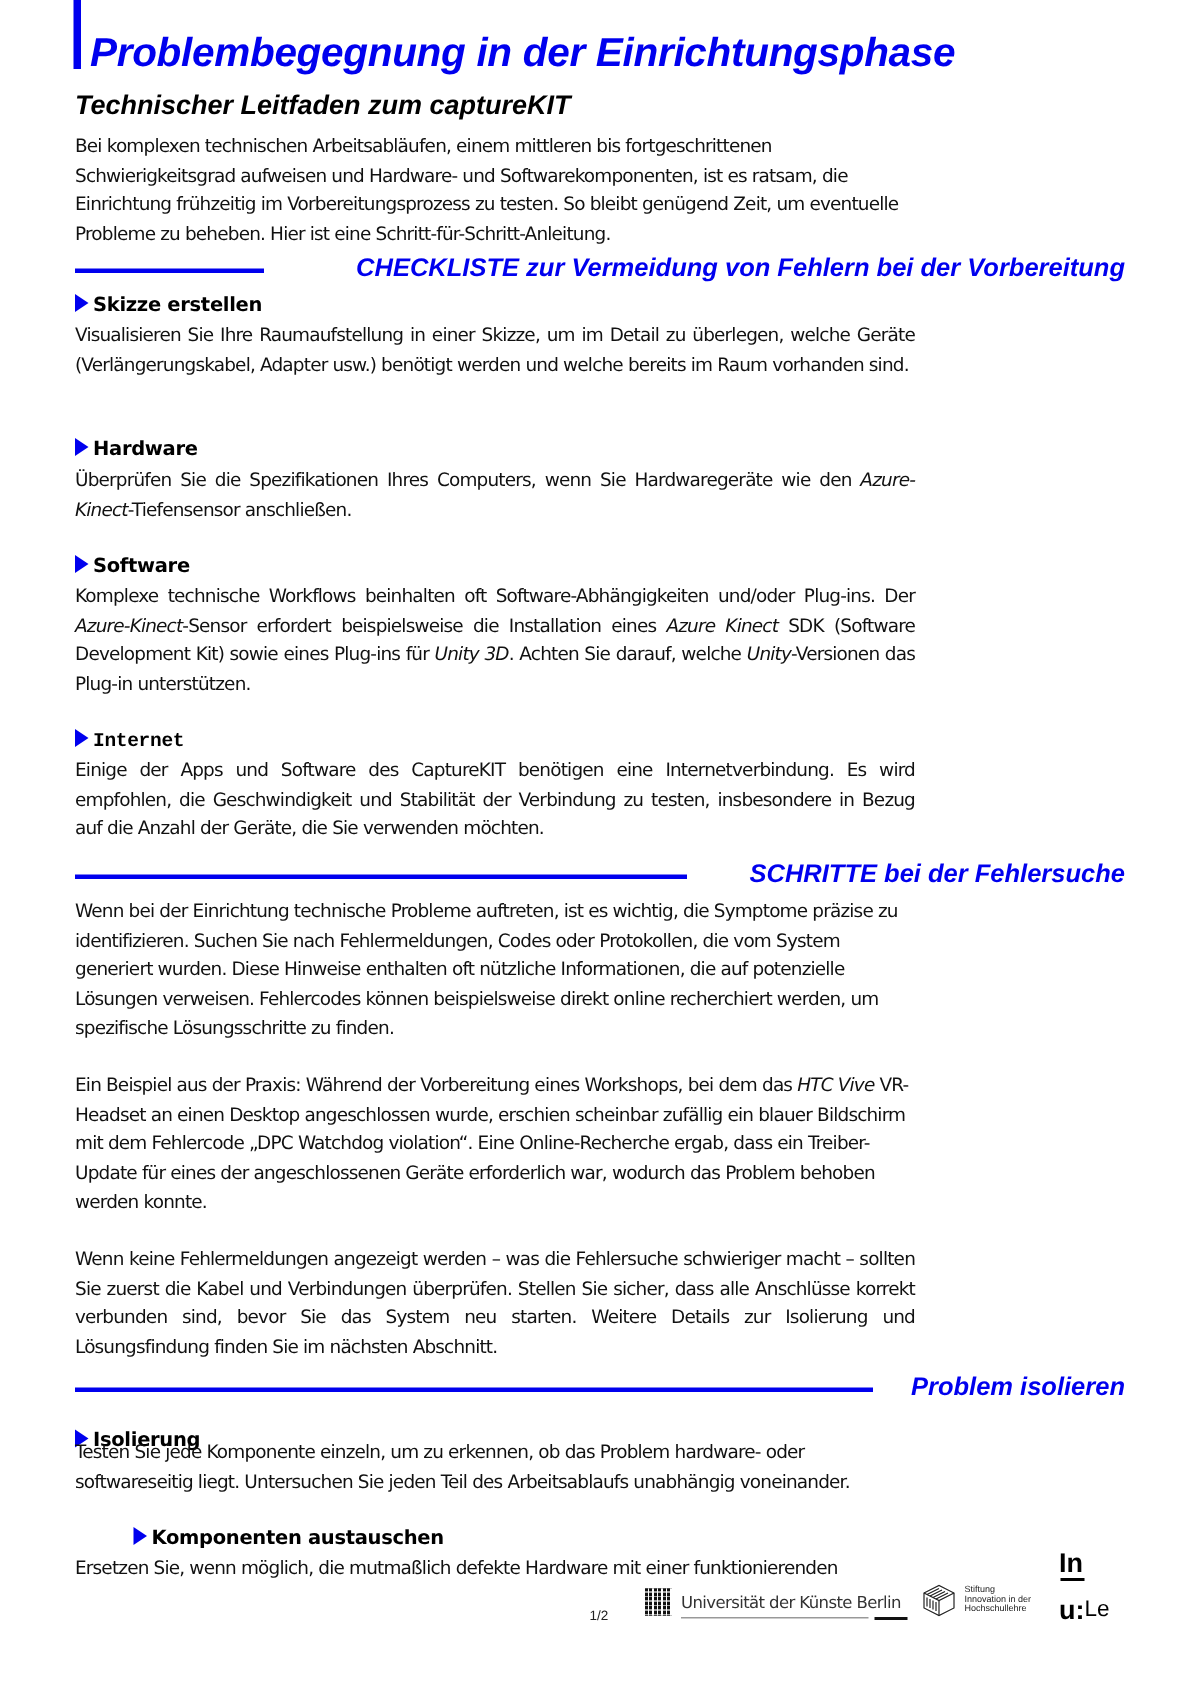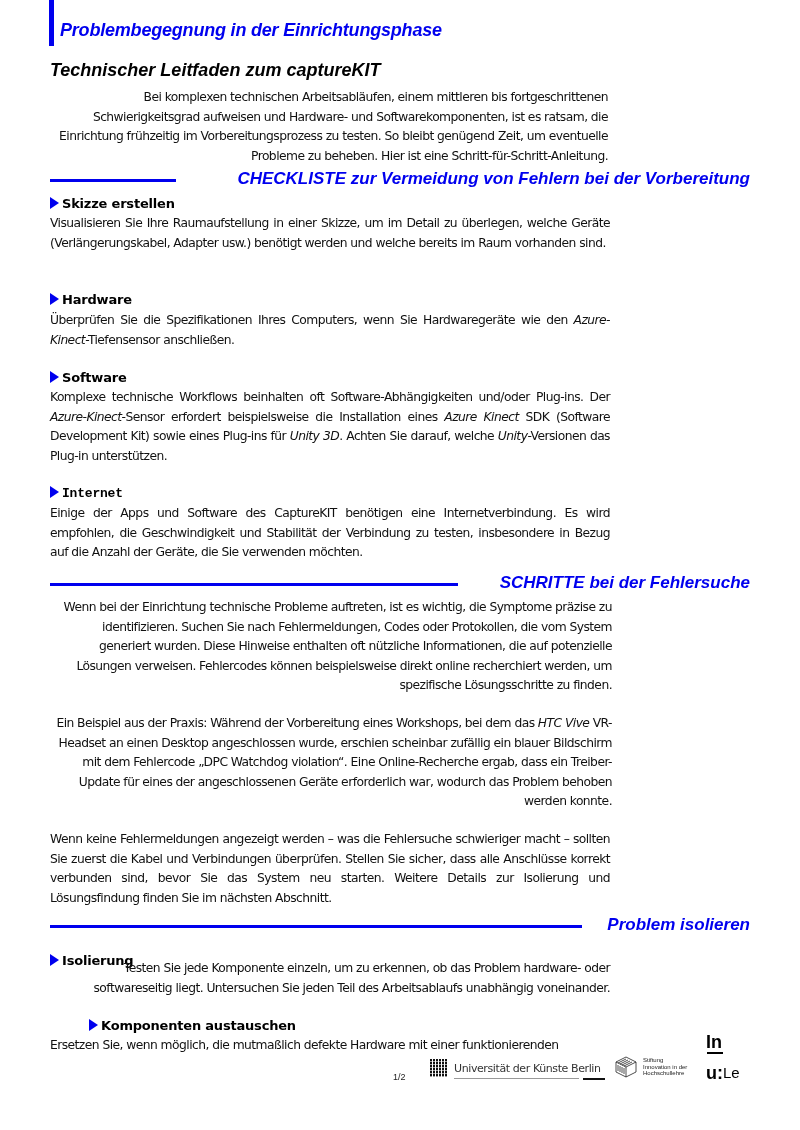--- a/index.html
+++ b/index.html
@@ -1,22 +1,22 @@
 <!DOCTYPE html>
 <html><head>
 <meta charset="utf-8">
 <style>
   html, body { margin: 0; padding: 0; background: #ffffff; }
   body { width: 800px; height: 1130px; position: relative; overflow: hidden; font-family: "Liberation Sans", sans-serif; color: #111; }
   .page { position: absolute; left: 0; top: 0; width: 800px; height: 1130px; }
   .title-bar { position: absolute; left: 49px; top: 0; width: 5px; height: 46px; background: #0000ee; }
-  .title { position: absolute; left: 60px; top: 20px; font-family: "Liberation Sans", sans-serif; font-style: italic; font-weight: bold; font-size: 18px; color: #0000ee; letter-spacing: -0.2px; white-space: nowrap; }
+  .title { position: absolute; left: 60px; top: 20px; font-family: "Liberation Sans", sans-serif; font-style: italic; font-weight: bold; font-size: 27px; color: #0000ee; letter-spacing: -0.2px; white-space: nowrap; }
   .subtitle { position: absolute; left: 50px; top: 60px; font-style: italic; font-weight: bold; font-size: 18px; color: #000; white-space: nowrap; }
   .body-text { font-family: "DejaVu Sans", sans-serif; font-size: 12.3px; line-height: 19.5px; color: #111; letter-spacing: -0.55px; }
-  .para { position: absolute; left: 50px; width: 560px; margin: 0; text-align: right; }
+  .para { position: absolute; left: 50px; width: 560px; margin: 0; }
   .justify { text-align: justify; text-align-last: left; }
   .section-head { position: absolute; left: 50px; right: 50px; height: 22px; }
   .section-head .rule { position: absolute; left: 0; top: 10px; height: 3px; background: #0000ee; }
   .section-head .label { position: absolute; right: 0; top: 0; font-style: italic; font-weight: bold; font-size: 17px; color: #0000ee; white-space: nowrap; }
   .item-head { position: absolute; left: 50px; font-family: "DejaVu Sans", sans-serif; font-weight: bold; font-size: 13px; color: #000; white-space: nowrap; letter-spacing: -0.2px; }
   .tri { display: inline-block; width: 0; height: 0; border-top: 6px solid transparent; border-bottom: 6px solid transparent; border-left: 9px solid #0000ee; margin-right: 3px; vertical-align: -1px; }
   em { font-style: italic; }
   .footer-page { position: absolute; left: 393px; top: 1072px; font-size: 9px; color: #222; }
   .udk-logo { position: absolute; left: 430px; top: 1059px; width: 18px; height: 18px; background:
       repeating-linear-gradient(90deg, #111 0 2px, #fff 2px 3px),

